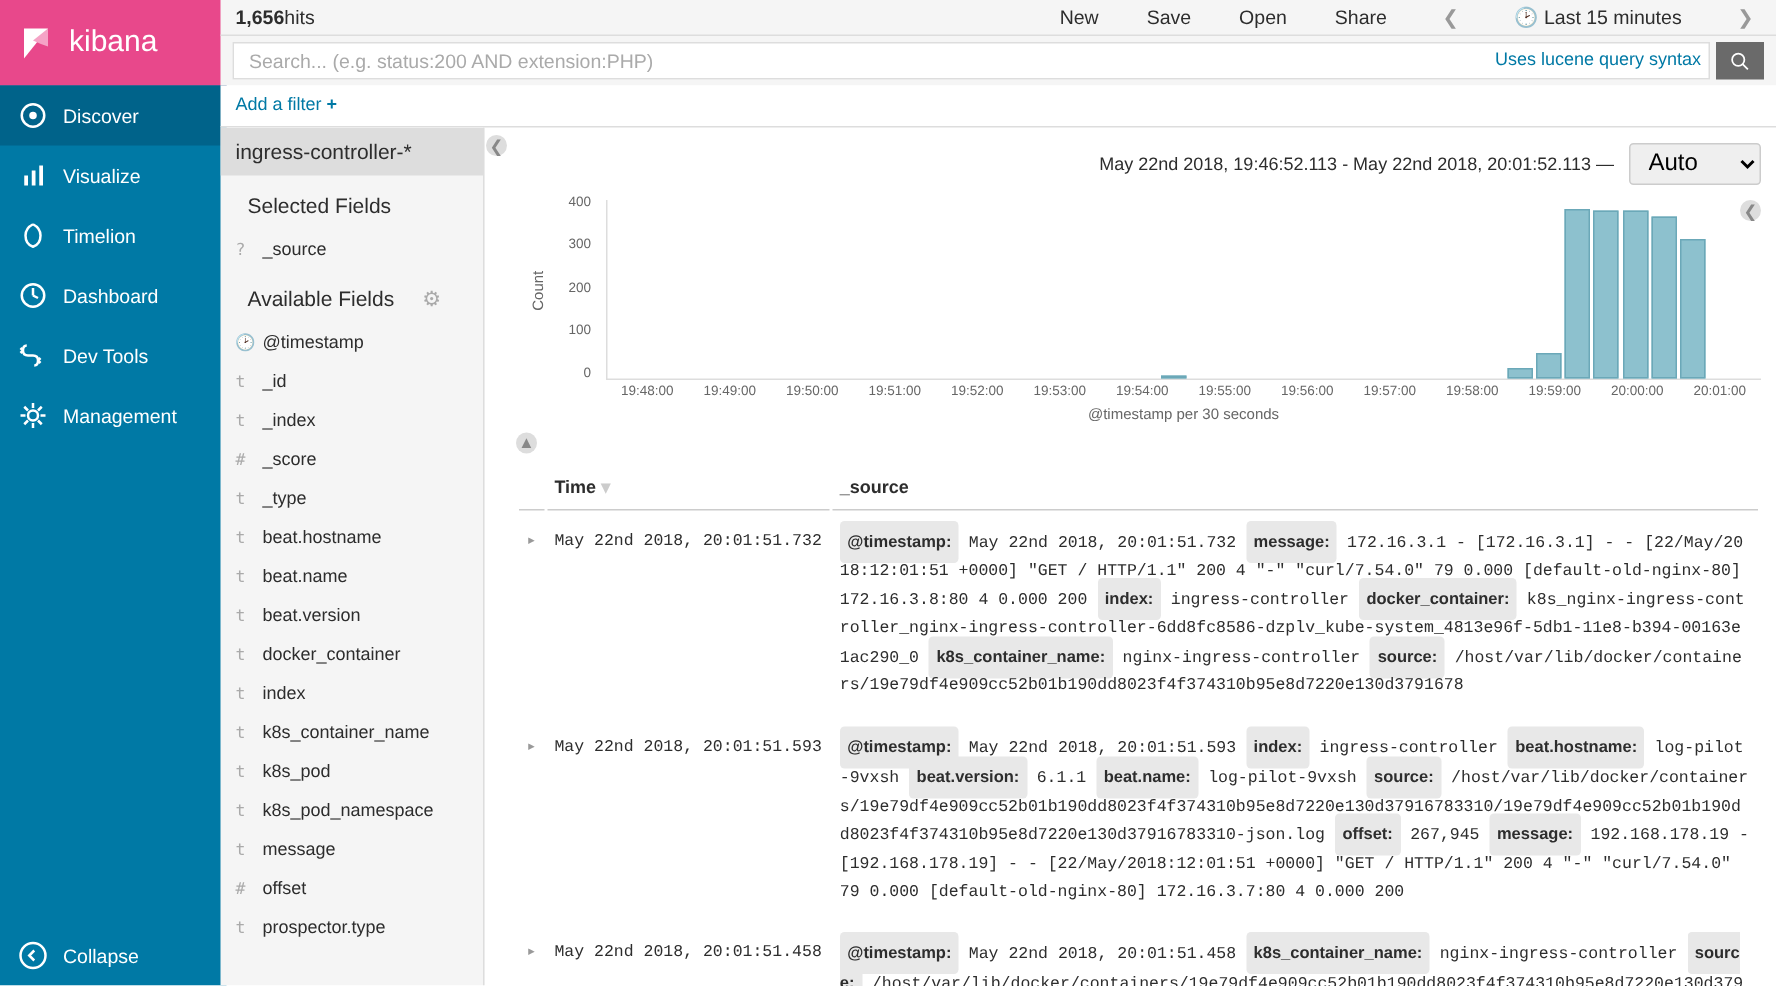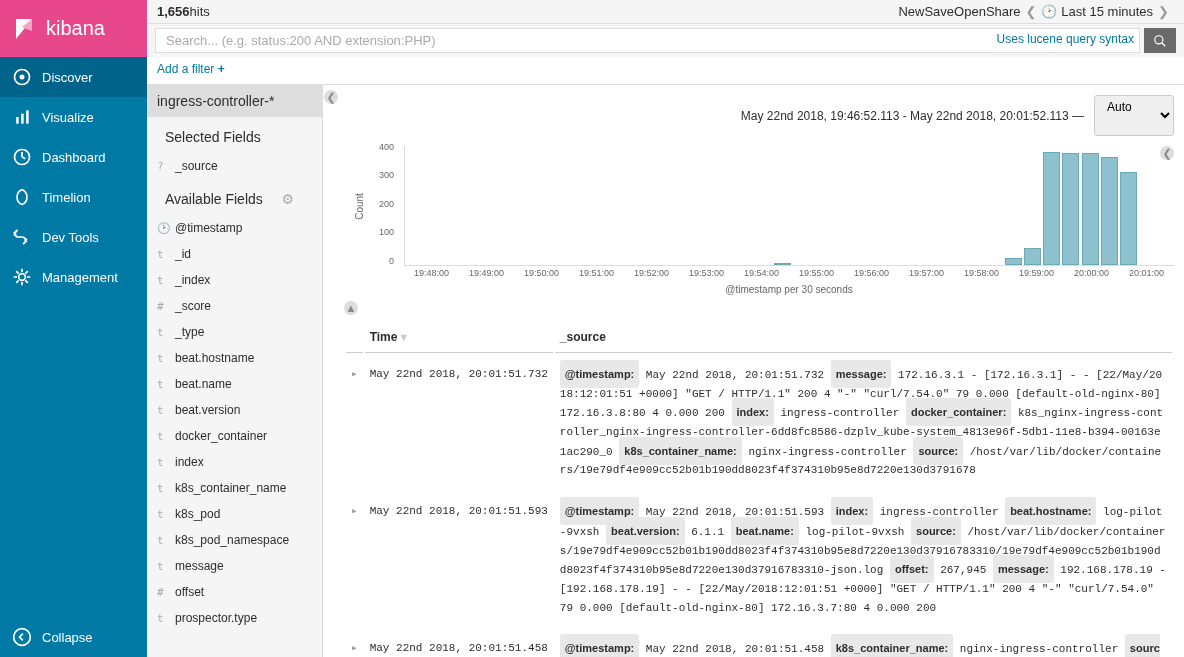--- a/index.html
+++ b/index.html
@@ -7,39 +7,39 @@
 .sidebar{position:absolute;left:0;top:0;width:151px;height:100%;background:#0079a5;color:#fff}
 .logo{background:#e8488b;height:57px;display:flex;align-items:center;padding:0 12px}
 .logo-icon{width:24px;height:24px;margin-right:10px}
 .logo-text{font-size:20px;font-weight:400}
 .nav-item{display:flex;align-items:center;padding:10px 12px;font-size:13px;cursor:pointer}
 .nav-item.active{background:#00638a}
 .nav-icon{width:20px;height:20px;margin-right:10px;flex-shrink:0}
 .collapse{position:absolute;bottom:0;left:0;right:0;padding:10px 12px;display:flex;align-items:center}
 .topbar{position:absolute;left:147px;right:0;top:0;height:24px;background:#f5f5f5;border-bottom:1px solid #ddd;display:flex;align-items:center;padding:0 10px;font-size:13px}
 .hits{font-weight:700}
-.top-actions{margin-left:auto;display:flex;align-items:center;gap:0}
+.top-actions{margin-left:auto;display:flex;align-items:center;gap:32px}
 .top-actions span{cursor:pointer}
 .top-chevron{color:#999;padding:0 5px}
 .searchbar{position:absolute;left:147px;right:0;top:24px;height:33px;background:#f5f5f5;display:flex;padding:4px 8px;gap:4px}
 .search-input{flex:1;border:1px solid #ddd;padding:4px 10px;font-size:13px}
 .search-input::placeholder{color:#aaa}
 .lucene-hint{color:#0079a5;font-size:12px;position:absolute;right:50px;top:8px}
 .search-btn{width:32px;background:#6a6a6a;color:#fff;border:none;display:flex;align-items:center;justify-content:center}
 .filterbar{position:absolute;left:147px;right:0;top:57px;height:28px;background:#fff;border-bottom:1px solid #ddd;padding:5px 10px;font-size:12px;color:#0079a5}
 .fields-panel{position:absolute;left:147px;top:85px;width:176px;bottom:0;background:#f5f5f5;overflow-y:auto;border-right:1px solid #ddd}
 .index-pattern{background:#ddd;padding:8px 10px;font-weight:400;font-size:14px}
 .section-title{padding:12px 18px 8px;font-weight:400;font-size:14px}
 .field-row{display:flex;align-items:center;padding:6px 10px;font-size:12px;gap:8px}
 .field-type{color:#aaa;font-size:11px;width:10px;font-family:monospace}
 .gear{float:right;color:#aaa;margin-right:10px}
 .collapse-handle{position:absolute;left:324px;top:90px;width:14px;height:14px;background:#ddd;border-radius:50%;color:#888;font-size:11px;display:flex;align-items:center;justify-content:center}
 .main{position:absolute;left:334px;right:0;top:85px;bottom:0;overflow:auto;padding:0 10px}
 .time-header{display:flex;align-items:center;justify-content:flex-end;padding:10px 0;gap:10px;font-size:12px}
-.interval-select{border:1px solid #ccc;padding:3px 25px 20px 8px;font-size:12px;border-radius:3px}
+.interval-select{border:1px solid #ccc;padding:3px 25px 4px 8px;font-size:16px;border-radius:3px}
 .chart-area{position:relative;height:150px;margin-left:30px}
 .y-axis{position:absolute;left:-5px;top:0;bottom:30px;width:30px;font-size:9px;color:#666;text-align:right}
 .y-tick{position:absolute;right:5px}
 .y-label{position:absolute;left:-28px;top:50%;transform:rotate(-90deg) translateX(20px);font-size:10px;color:#666}
 .plot{position:absolute;left:30px;right:0;top:0;bottom:30px;border-left:1px solid #ddd;border-bottom:1px solid #ddd}
 .bar{position:absolute;bottom:0;background:#8dc1ce;border:1px solid #6ba8b8}
 .x-axis{position:absolute;left:30px;right:0;bottom:10px;height:20px;font-size:9px;color:#666}
 .x-tick{position:absolute;top:2px;transform:translateX(-50%)}
 .x-label{position:absolute;left:50%;top:18px;transform:translateX(-50%);font-size:10px;font-weight:400;color:#666}
 .chart-collapse{position:absolute;right:0;top:0;width:14px;height:14px;background:#ddd;border-radius:50%;color:#888;font-size:11px;display:flex;align-items:center;justify-content:center}
@@ -75,31 +75,31 @@
       <div class="nav-item ">
       <svg class="nav-icon" viewBox="0 0 24 24">
           <rect x="5" y="12" width="3" height="8" fill="#fff"></rect>
           <rect x="11" y="8" width="3" height="12" fill="#fff"></rect>
           <rect x="17" y="4" width="3" height="16" fill="#fff"></rect>
         </svg>
       <span>Visualize</span>
     </div>
       <div class="nav-item ">
       <svg class="nav-icon" viewBox="0 0 24 24">
+          <path d="M12 3 Q6 6 6 12 Q6 19 12 21 Q18 19 18 12 Q18 6 12 3" fill="none" stroke="#fff" stroke-width="2"></path>
+        </svg>
+      <span>Timelion</span>
+    </div>
+      <div class="nav-item ">
+      <svg class="nav-icon" viewBox="0 0 24 24">
           <circle cx="12" cy="12" r="9" fill="none" stroke="#fff" stroke-width="2"></circle>
           <line x1="12" y1="12" x2="12" y2="6" stroke="#fff" stroke-width="2"></line>
           <line x1="12" y1="12" x2="16" y2="14" stroke="#fff" stroke-width="2"></line>
         </svg>
       <span>Dashboard</span>
-    </div>
-      <div class="nav-item ">
-      <svg class="nav-icon" viewBox="0 0 24 24">
-          <path d="M12 3 Q6 6 6 12 Q6 19 12 21 Q18 19 18 12 Q18 6 12 3" fill="none" stroke="#fff" stroke-width="2"></path>
-        </svg>
-      <span>Timelion</span>
     </div>
       <div class="nav-item ">
       <svg class="nav-icon" viewBox="0 0 24 24">
           <path d="M7 4 Q4 4 4 8 Q4 12 8 12 L12 12 Q16 12 16 16 Q16 20 13 20 M4 8 L2 6 M4 8 L2 10 M16 16 L18 14 M16 16 L18 18" fill="none" stroke="#fff" stroke-width="2"></path>
         </svg>
       <span>Dev Tools</span>
     </div>
       <div class="nav-item ">
       <svg class="nav-icon" viewBox="0 0 24 24">
           <circle cx="12" cy="12" r="4" fill="none" stroke="#fff" stroke-width="2"></circle>

